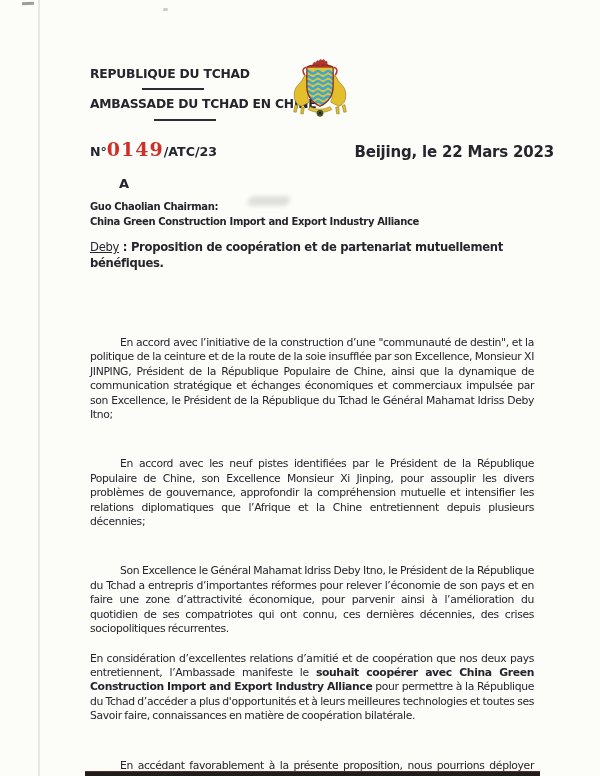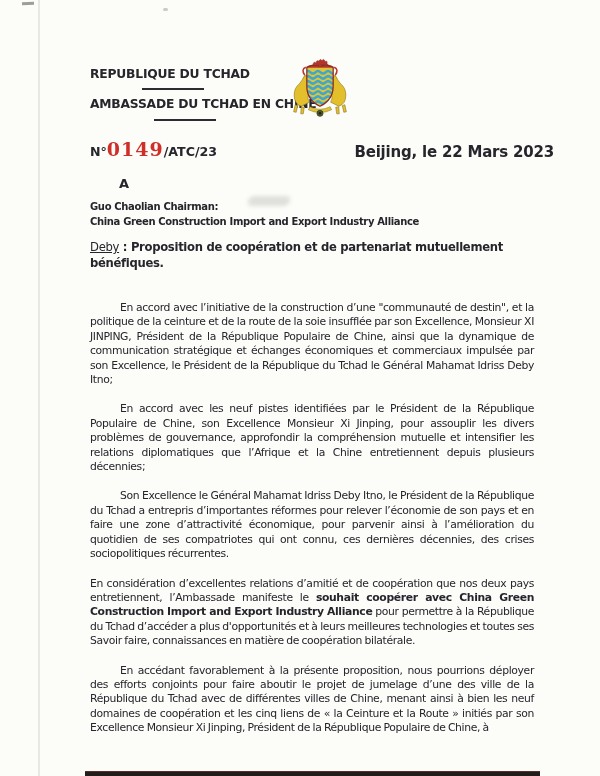--- a/index.html
+++ b/index.html
@@ -33,21 +33,21 @@
   .date{position:absolute;right:81px;top:143px;font-weight:700;font-size:15px;letter-spacing:-0.2px;}
   
   .salutation{position:absolute;left:119px;top:176px;font-weight:700;font-size:13px;}
   .addressee{position:absolute;left:90px;top:199px;font-weight:700;font-size:10px;letter-spacing:-0.35px;line-height:15px;}
   
   .subject{position:absolute;left:90px;top:240px;width:448px;font-size:11.6px;letter-spacing:-0.3px;line-height:15.5px;font-weight:700;}
   .subject .label{font-weight:400;text-decoration:underline;}
   
   .body{position:absolute;left:90px;top:301px;width:444px;font-size:10.8px;letter-spacing:-0.35px;word-spacing:-0.6px;line-height:14.4px;text-align:justify;}
   .body p{margin:0 0 15px 0;}
-  .body p.indent{text-indent:30px;}
+  .body p.indent{text-indent:30px;margin-top:35px;}
   .body .bold{font-weight:700;}
   
   .footer{position:absolute;left:85px;width:455px;bottom:0;}
   .footer-rule{height:4px;background:#221c1d;border-top:1.5px solid #5b2f28;}
   .footer-text{margin-top:3px;text-align:center;font-weight:700;font-size:9px;letter-spacing:-0.25px;color:#20202a;white-space:nowrap;}
 </style>
 </head>
 <body>
 
 <div class="page">

